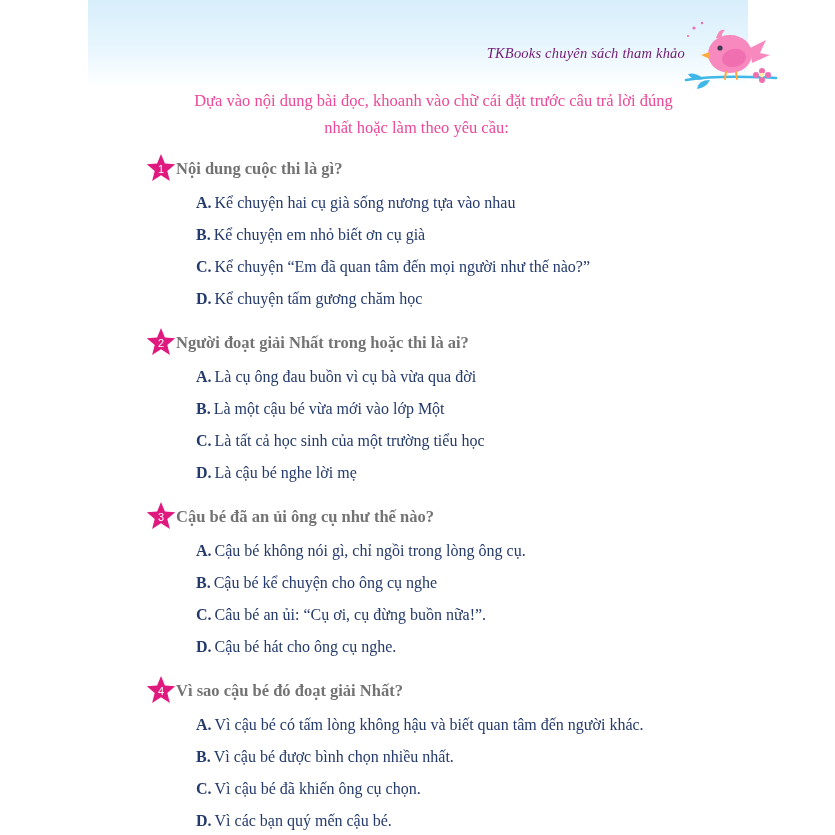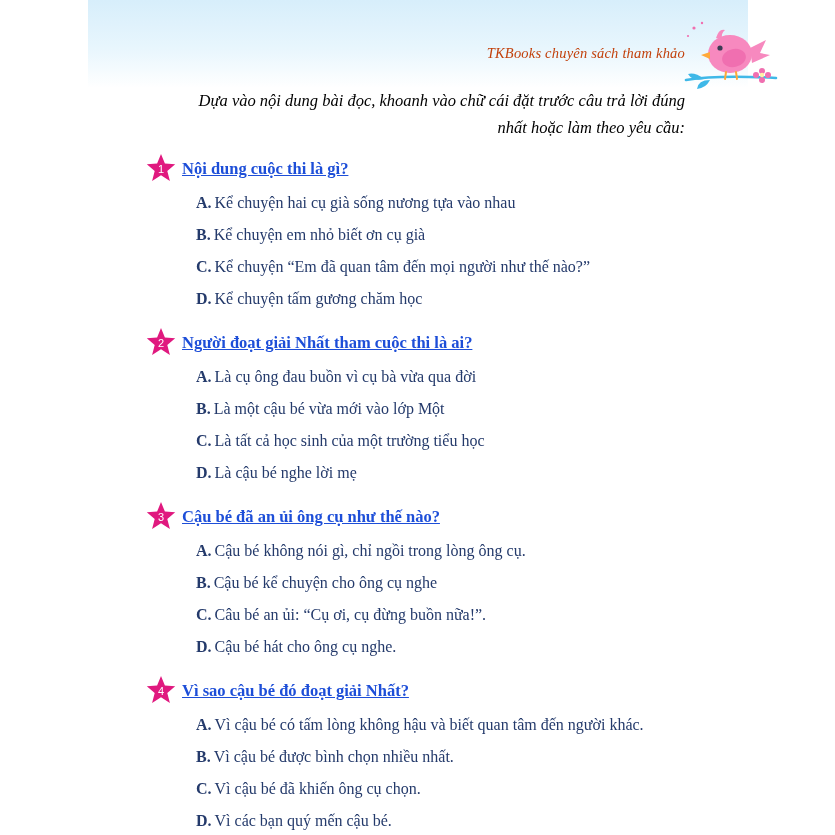--- a/index.html
+++ b/index.html
@@ -36,21 +36,21 @@
     height: 88px;
     background: #ffffff;
   }
   .brand {
     position: absolute;
     right: 150px;
     top: 45px;
     font-family: "Liberation Serif", serif;
     font-style: italic;
     font-size: 14.5px;
-    color: #c2410c;
+    color: #701a75;
     letter-spacing: 0.2px;
     white-space: nowrap;
   }
   
   .bird-logo {
     position: absolute;
     right: 55px;
     top: 18px;
     width: 100px;
     height: 72px;
@@ -60,24 +60,23 @@
     position: absolute;
     left: 0;
     top: 88px;
     width: 835px;
   }
   .intro {
     margin: 0;
     padding: 0 150px 0 148px;
     font-size: 16.5px;
     line-height: 1.62;
-    color: #000000;
+    color: #ec4899;
     text-indent: 34px;
-    text-align: right;
-    font-style: italic;
+    text-align: center;
   }
   .q-block {
     margin-top: 16px;
     padding-left: 148px;
     position: relative;
   }
   .q-head {
     position: relative;
     display: flex;
     align-items: flex-start;
@@ -104,25 +103,24 @@
     font-family: "Liberation Sans", sans-serif;
     font-size: 11px;
     color: #ffffff;
     font-weight: normal;
     padding-top: 1px;
     box-sizing: border-box;
   }
   .q-text {
     font-size: 16.5px;
     font-weight: bold;
-    color: #1d4ed8;
+    color: #737373;
     line-height: 1.35;
     padding-top: 1px;
-    margin-left: 6px;
-    text-decoration: underline;
+    margin-left: 0;
   }
   .answers {
     margin: 0;
     padding: 0;
     list-style: none;
   }
   .answers li {
     font-size: 16px;
     color: #243a6b;
     line-height: 1.25;
@@ -202,21 +200,21 @@
     </div>
 
     <div class="q-block">
       <div class="q-head">
         <span class="star">
           <svg viewBox="0 0 30 30" width="30" height="30" xmlns="http://www.w3.org/2000/svg">
             <path d="M15 1 L18.9 10.6 L29.2 11.2 L21.3 17.9 L23.9 28 L15 22.3 L6.1 28 L8.7 17.9 L0.8 11.2 L11.1 10.6 Z" fill="#e0197f"></path>
           </svg>
           <span class="num">2</span>
         </span>
-        <span class="q-text">Người đoạt giải Nhất tham cuộc thi là ai?</span>
+        <span class="q-text">Người đoạt giải Nhất trong hoặc thi là ai?</span>
       </div>
       <ul class="answers">
         <li><span class="lab">A.</span><span>Là cụ ông đau buồn vì cụ bà vừa qua đời</span></li>
         <li><span class="lab">B.</span><span>Là một cậu bé vừa mới vào lớp Một</span></li>
         <li><span class="lab">C.</span><span>Là tất cả học sinh của một trường tiểu học</span></li>
         <li><span class="lab">D.</span><span>Là cậu bé nghe lời mẹ</span></li>
       </ul>
     </div>
 
     <div class="q-block">

